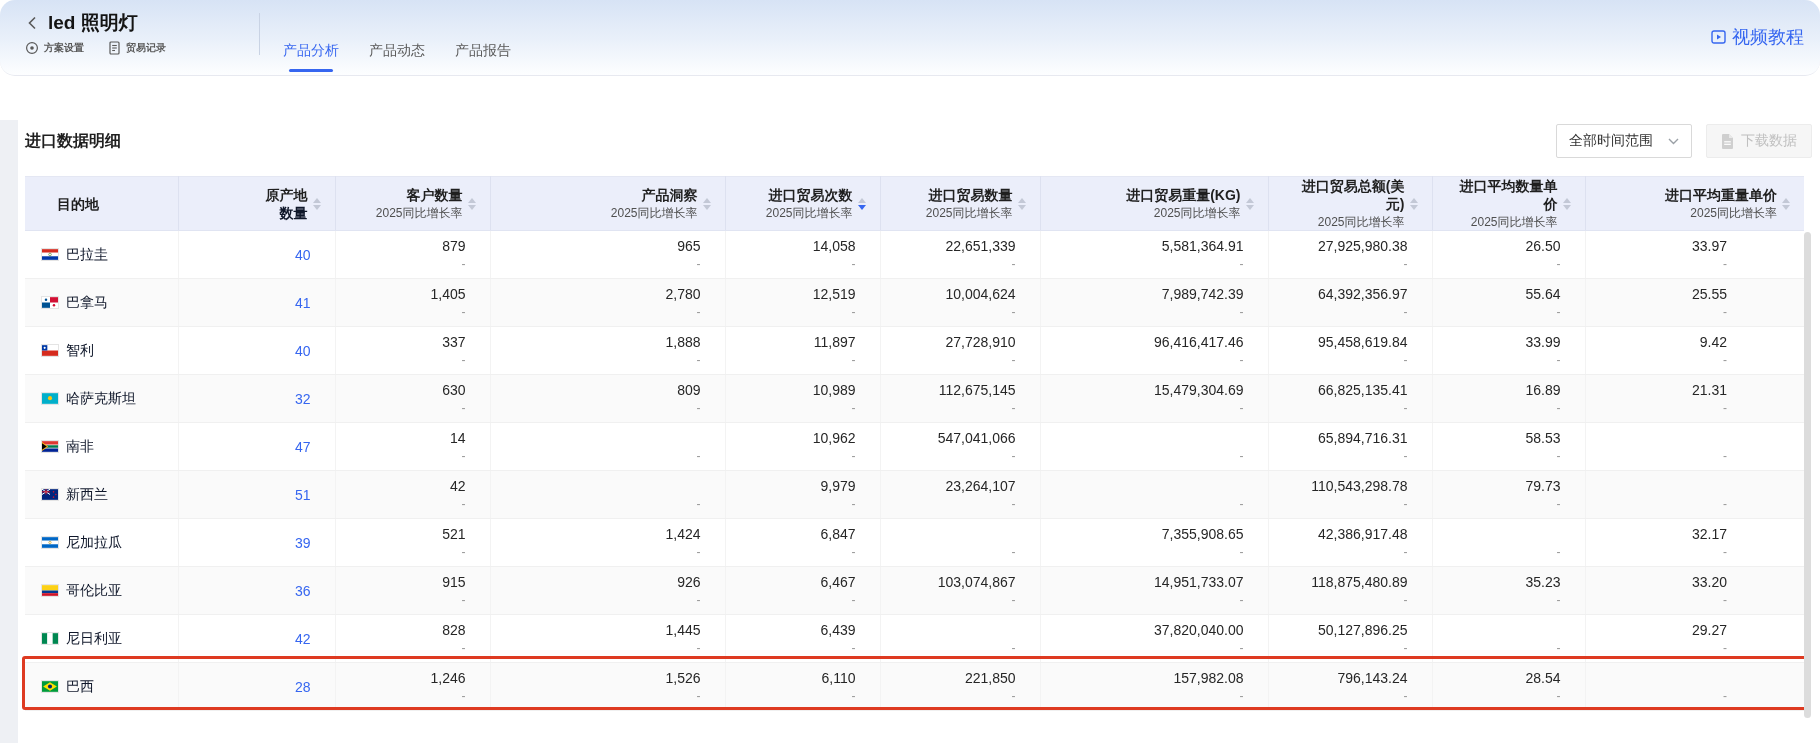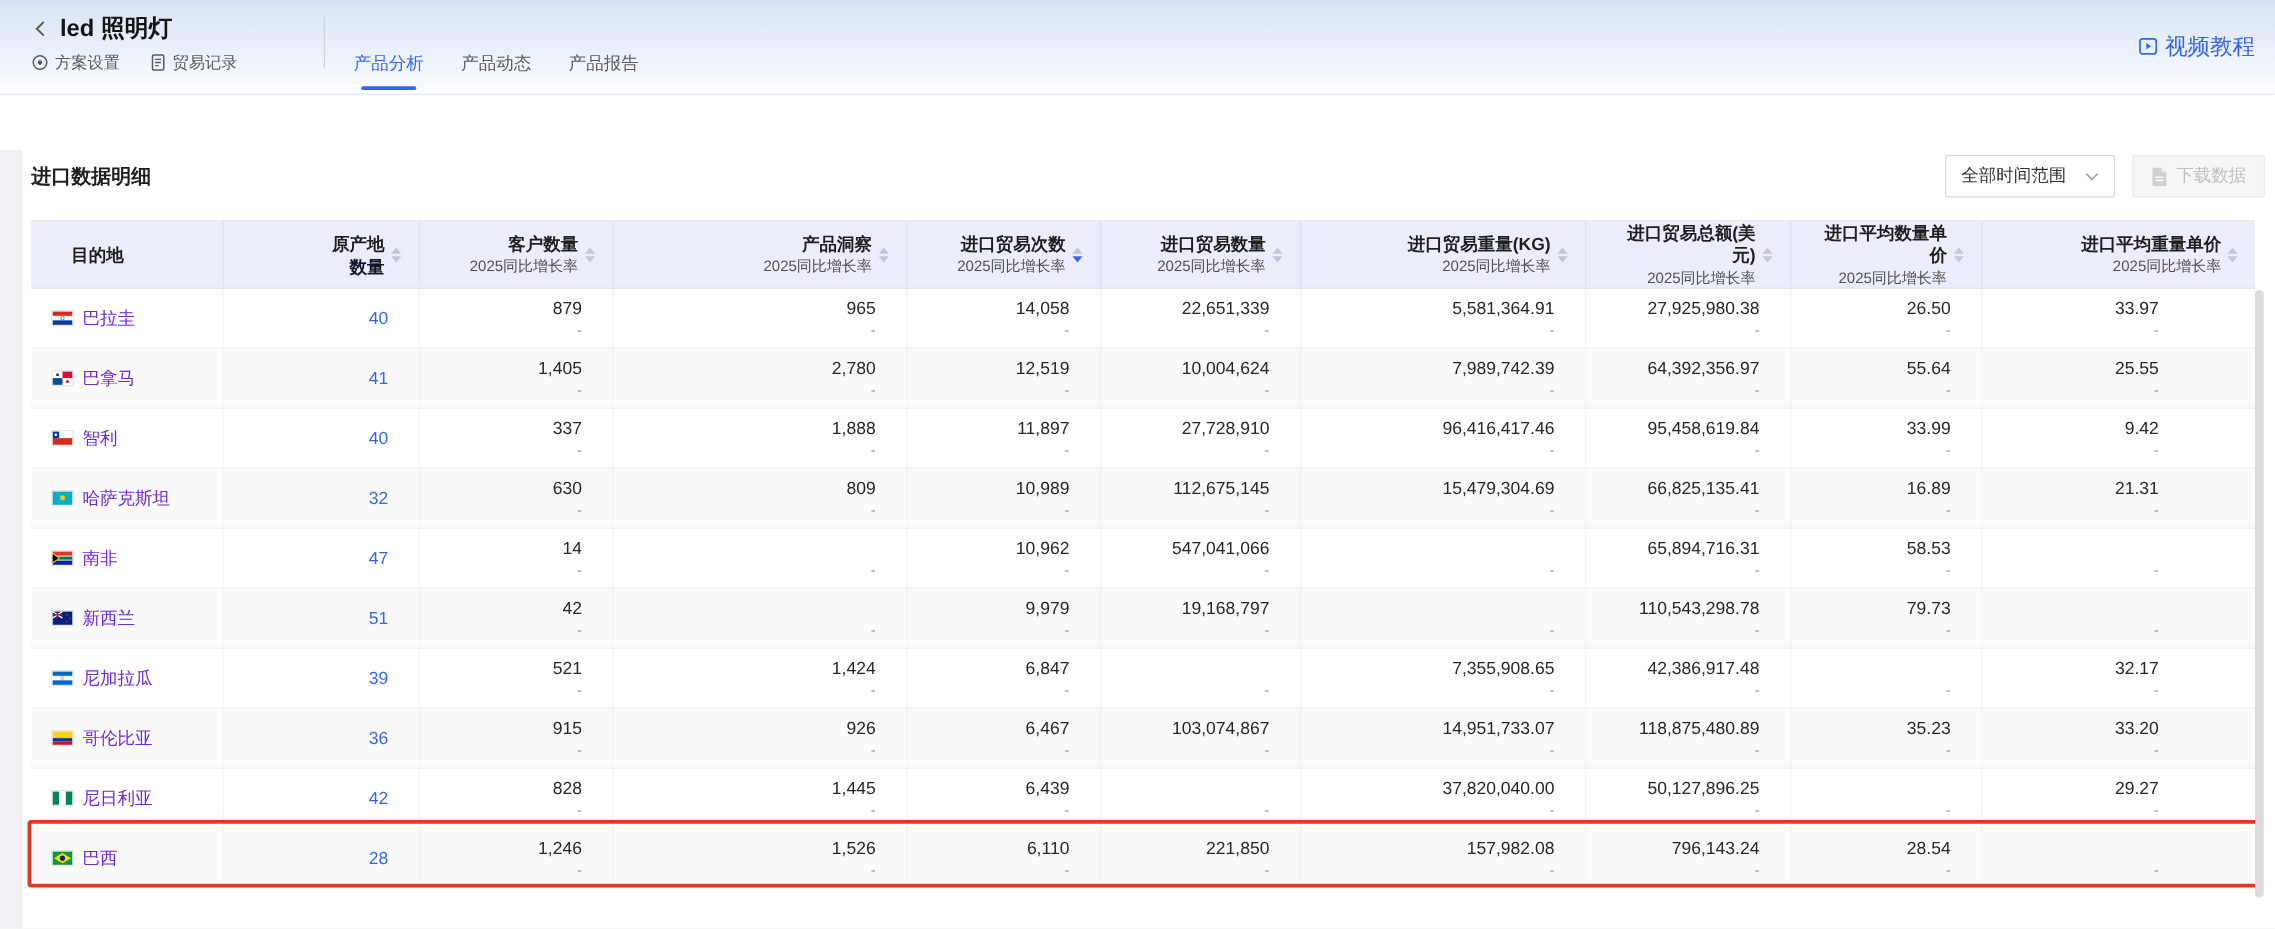--- a/index.html
+++ b/index.html
@@ -3,26 +3,26 @@
 <meta charset="utf-8">
 <style>
   html,body{margin:0;padding:0;background:#e9ebf0;}
   *{box-sizing:border-box;}
   #frame{position:relative;width:1820px;height:743px;background:#fff;overflow:hidden;
          font-family:"Liberation Sans","DejaVu Sans",sans-serif;color:#262626;}
 
   
   .topband{position:absolute;left:0;top:0;width:100%;height:76px;
            background:linear-gradient(180deg,#d7e3f5 0%,#e9f0fa 52%,#fdfeff 100%);
-           border-bottom:1px solid #e7e9f0;}
+           border-bottom:1px solid #e7e9f0;border-radius:15px;}
   .title-row{position:absolute;left:24px;top:10px;display:flex;align-items:center;gap:8px;}
   .back{width:16px;height:16px;display:flex;align-items:center;justify-content:center;cursor:pointer;}
   .page-title{font-size:19px;font-weight:700;color:#141414;}
   .meta-row{position:absolute;left:25px;top:41px;display:flex;gap:24px;}
-  .meta-item{display:flex;align-items:center;gap:5px;font-size:13px;color:#595959;cursor:pointer;}
+  .meta-item{display:flex;align-items:center;gap:5px;font-size:10px;color:#595959;cursor:pointer;font-weight:bold;}
   .vdiv{position:absolute;left:259px;top:13px;width:1px;height:42px;background:#c9d3e4;}
 
   .primary-tabs{position:absolute;left:283px;top:8px;display:flex;gap:30px;}
   .ptab{font-size:15px;color:#2b2b2b;padding-bottom:7px;cursor:pointer;border-bottom:3px solid transparent;}
   .ptab.active{font-weight:700;color:#141414;border-bottom-color:#2d4ecf;}
   .secondary-tabs{position:absolute;left:283px;top:42px;display:flex;gap:30px;}
   .stab{font-size:14px;color:#595959;position:relative;cursor:pointer;}
   .stab.active{color:#3666f0;}
   .stab.active::after{content:"";position:absolute;left:6px;right:6px;top:27px;height:3px;background:#3666f0;border-radius:2px;}
   .video-btn{position:absolute;right:16px;top:25px;display:flex;align-items:center;gap:6px;
@@ -65,21 +65,21 @@
   .sorter.desc .car-dn{border-top-color:#3666f0;}
 
   tbody td{height:48px;border-bottom:1px solid #f0f0f0;border-right:1px solid #f3f3f3;
            padding:0 24px 0 0;text-align:right;vertical-align:middle;}
   tbody td:last-child{border-right:none;padding-right:77px;}
   tbody tr.stripe td{background:#fafafa;}
   td.dest{text-align:left;padding:0 0 0 16px;}
   .dest-inner{display:flex;align-items:center;gap:7px;}
   .flag{display:inline-block;line-height:0;border:1px solid #e4e4e4;}
   .flag svg{display:block;}
-  .cname{font-size:14px;color:#6d28d9;}
+  .cname{font-size:14px;color:#0f172a;}
   .lk{color:#3666f0;text-decoration:none;cursor:pointer;}
   td.origin a{font-size:14px;}
   .val{font-size:14px;color:#262626;line-height:18px;min-height:18px;}
   .grow{font-size:12px;color:#979797;line-height:15px;margin-top:2px;min-height:15px;}
 
   .hl-box{position:absolute;left:-3px;top:480px;width:1785px;height:54px;border:3px solid #de3a21;
           border-radius:3px;pointer-events:none;}
   .scrollbar{position:absolute;right:9px;top:112px;width:7px;height:486px;background:#dcdcdc;border-radius:4px;}
 
   .info-i{width:14px;height:14px;border:1px solid #b9b9b9;border-radius:50%;color:#9a9a9a;font-size:10px;
@@ -557,21 +557,21 @@
                 </td>
                 <td>
                   <div class="val"></div>
                   <div class="grow">-</div>
                 </td>
                 <td>
                   <div class="val lk">9,979</div>
                   <div class="grow">-</div>
                 </td>
                 <td>
-                  <div class="val">19,168,797</div>
+                  <div class="val">23,264,107</div>
                   <div class="grow">-</div>
                 </td>
                 <td>
                   <div class="val"></div>
                   <div class="grow">-</div>
                 </td>
                 <td>
                   <div class="val">110,543,298.78</div>
                   <div class="grow">-</div>
                 </td>

